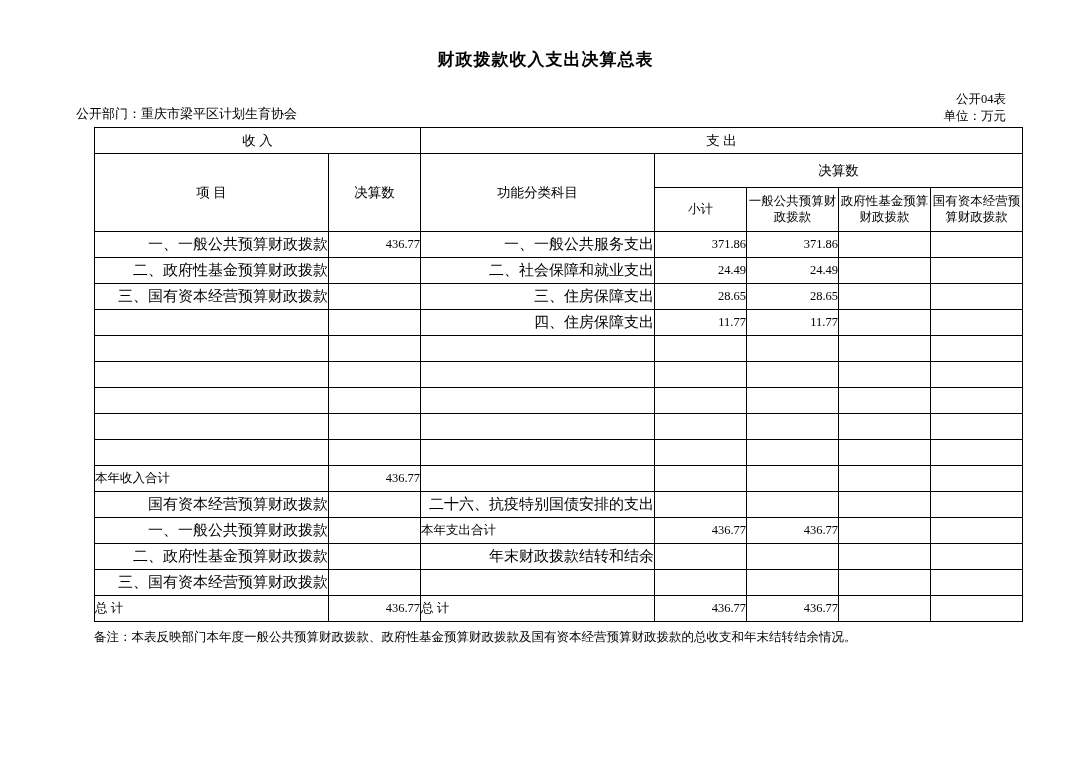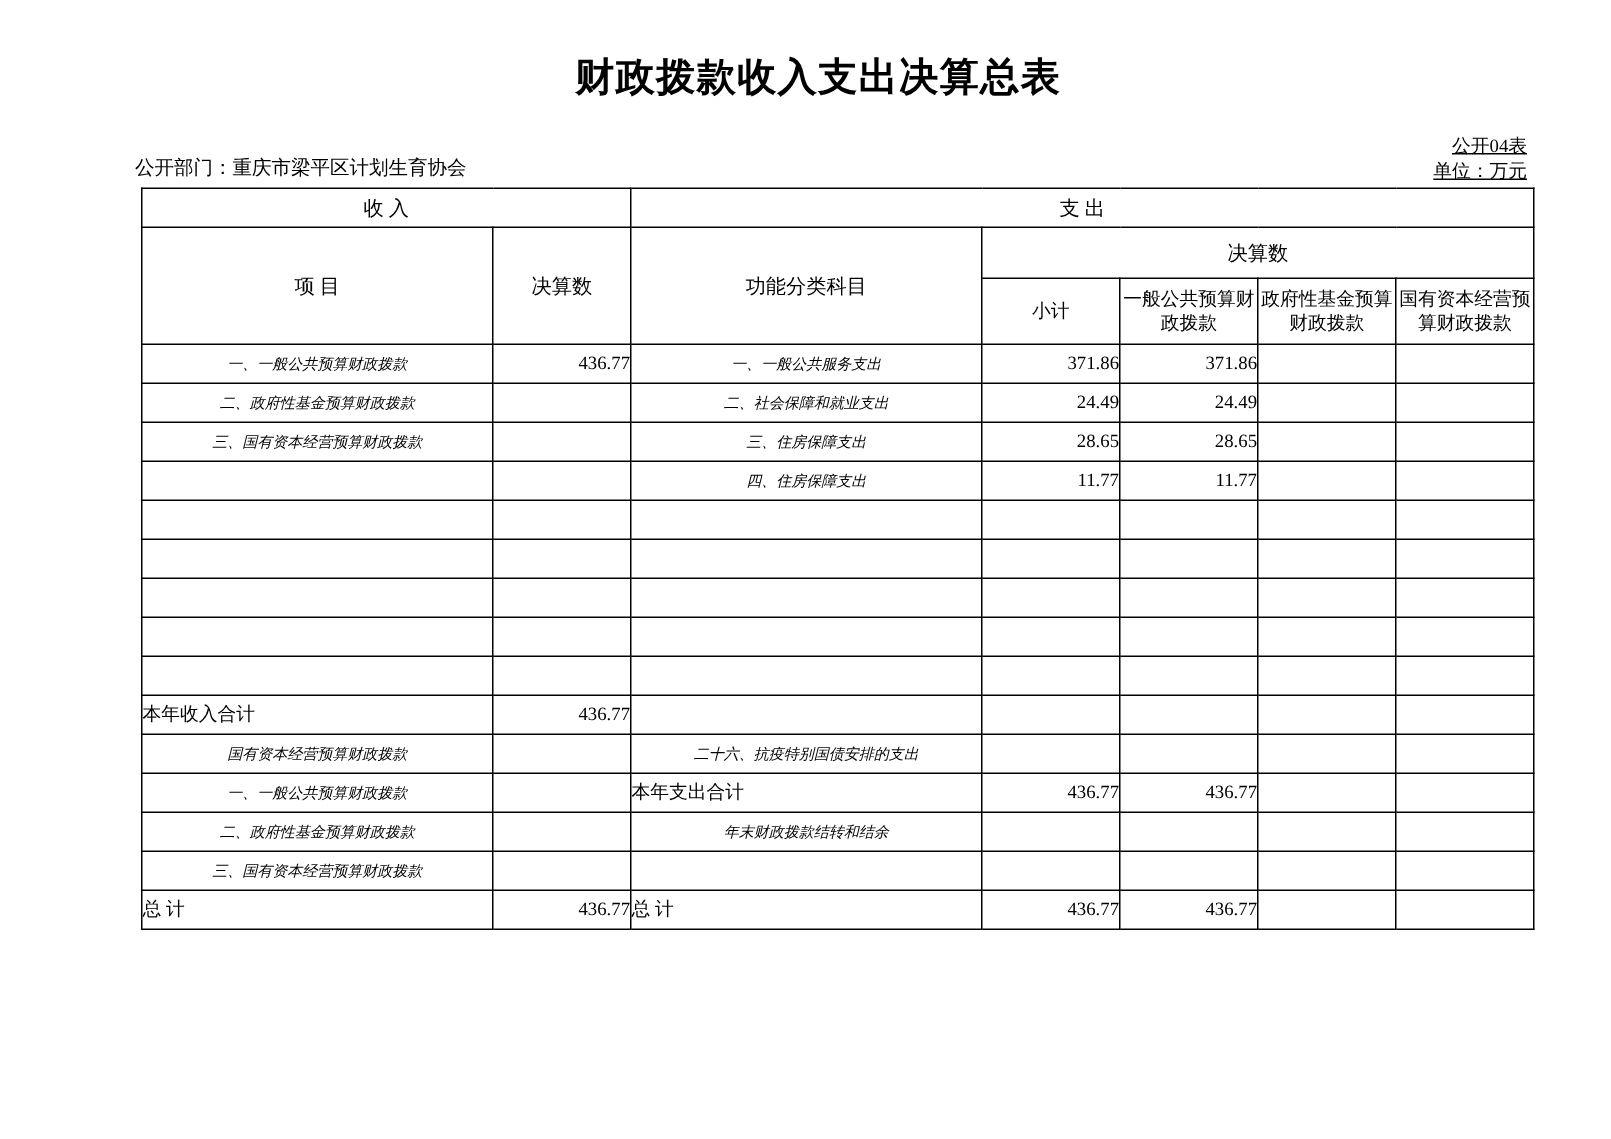--- a/index.html
+++ b/index.html
@@ -16,46 +16,45 @@
     overflow: hidden;
   }
   .page {
     position: relative;
     width: 1074px;
     height: 759px;
     box-sizing: border-box;
   }
   .doc-title {
     text-align: center;
-    font-size: 26px;
+    font-size: 17px;
     font-weight: bold;
     letter-spacing: 1px;
-    margin-top: 34px;
+    margin-top: 48px;
     font-family: "Liberation Serif", "DejaVu Serif", serif;
     padding-left: 17px;
   }
   .meta-row {
     position: relative;
     margin-top: 22px;
     height: 34px;
   }
   .meta-left {
     position: absolute;
-    left: 90px;
+    left: 76px;
     top: 12px;
     font-size: 13px;
   }
   .meta-right {
     position: absolute;
-    right: 56px;
+    right: 68px;
     top: -2px;
     font-size: 12.5px;
     text-align: right;
     line-height: 1.35;
-    text-decoration: underline;
   }
   table.main {
     border-collapse: collapse;
     table-layout: fixed;
     margin-left: 94px;
     width: 924px;
     font-size: 12.5px;
   }
   table.main td, table.main th {
     border: 1px solid #000000;
@@ -73,24 +72,23 @@
     font-weight: bold;
     font-size: 12.5px;
     line-height: 1.25;
     padding: 3px 2px;
   }
   .row-h-sec { height: 26px; }
   .row-h-dec { height: 34px; }
   .row-h-sub { height: 44px; }
   .row-h-item { height: 26px; }
   .cell-text {
-    text-align: center;
+    text-align: right;
     padding-left: 8px;
-    font-size: 10px;
-    font-style: italic;
+    font-size: 15px;
   }
   .cell-num {
     text-align: right;
     padding-right: 10px;
     font-size: 12.5px;
   }
   .cell-center-b {
     text-align: left;
     font-weight: bold;
     font-size: 12.5px;
@@ -281,15 +279,16 @@
           <td class="cell-num">436.77</td>
           <td class="cell-center-b">总    计</td>
           <td class="cell-num">436.77</td>
           <td class="cell-num">436.77</td>
           <td class="cell-num"></td>
           <td class="cell-num"></td>
         </tr>
       </tbody>
   </table>
 
+  <div class="note">备注：本表反映部门本年度一般公共预算财政拨款、政府性基金预算财政拨款及国有资本经营预算财政拨款的总收支和年末结转结余情况。</div>
 
 
 </div>
 
 </body></html>

